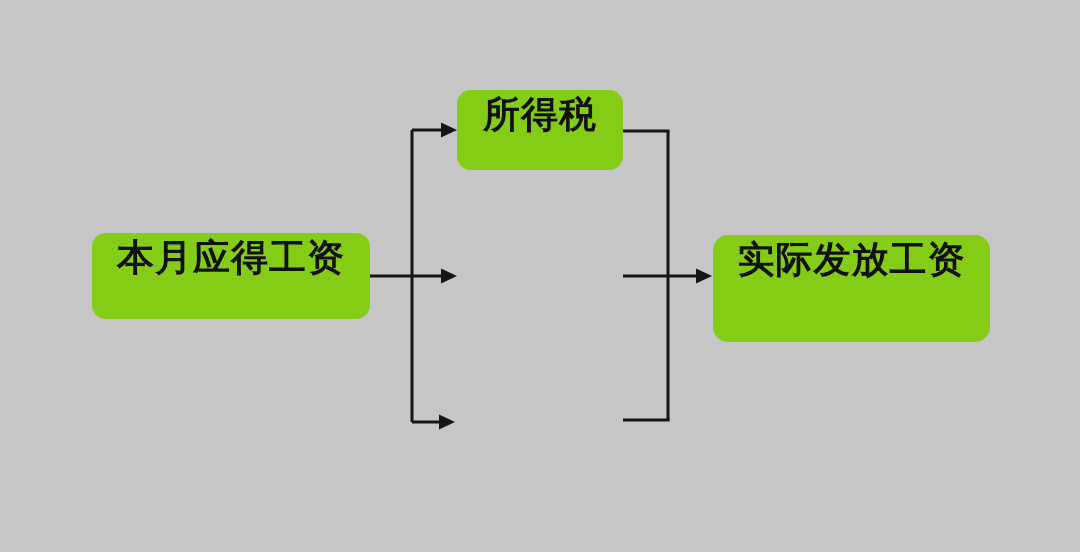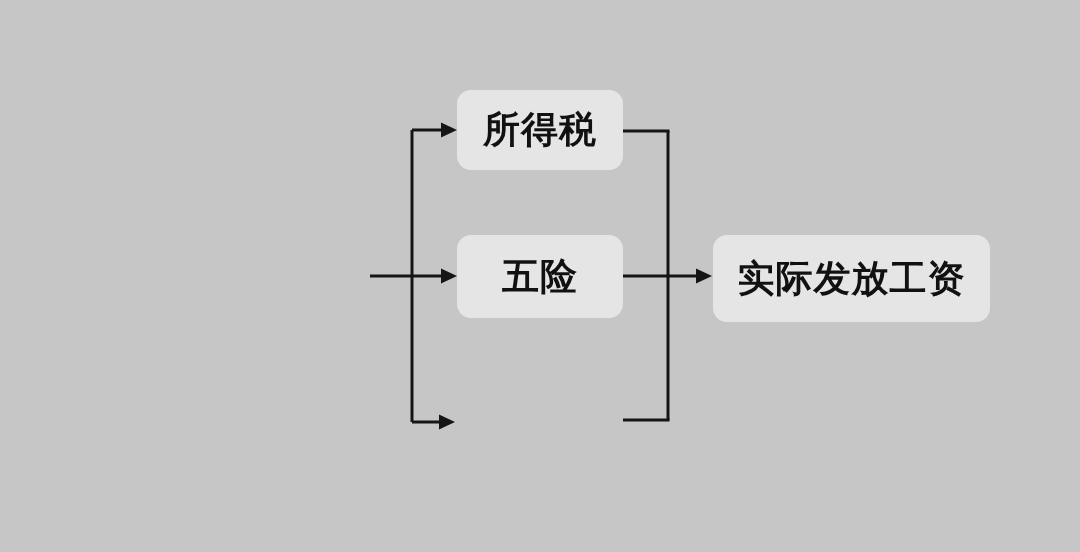--- a/index.html
+++ b/index.html
@@ -9,36 +9,36 @@
   .stage {
     position: relative;
     width: 1080px;
     height: 552px;
     background: #c6c6c6;
     overflow: hidden;
     font-family: "Liberation Sans", "DejaVu Sans", sans-serif;
   }
   .node {
     position: absolute;
-    background: #e5e5e5;
+    background: #84cc16;
     border-radius: 14px;
     display: flex;
-    align-items: center;
+    align-items: flex-start;
     justify-content: center;
     color: #111111;
     font-weight: 700;
     font-size: 37px;
     letter-spacing: 1px;
     white-space: nowrap;
   }
   .node-source   { left: 92px;  top: 233px; width: 278px; height: 86px; }
   .node-tax      { left: 457px; top: 90px;  width: 166px; height: 80px; }
   .node-insur    { left: 457px; top: 235px; width: 166px; height: 83px; }
   .node-fund     { left: 455px; top: 383px; width: 168px; height: 79px; }
-  .node-result   { left: 713px; top: 235px; width: 277px; height: 87px; }
+  .node-result   { left: 713px; top: 235px; width: 277px; height: 107px; border-radius: 15px; }
   .edges {
     position: absolute;
     left: 0;
     top: 0;
     width: 1080px;
     height: 552px;
     pointer-events: none;
   }
 </style>
 </head>
@@ -66,27 +66,27 @@
       <line x1="623" y1="276" x2="699" y2="276"></line>
     </g>
     <g fill="#151515" stroke="none">
       <polygon points="457,276 441,268.5 441,283.5"></polygon>
       <polygon points="457,130 441,122.5 441,137.5"></polygon>
       <polygon points="455,422 439,414.5 439,429.5"></polygon>
       <polygon points="712,276 696,268.5 696,283.5"></polygon>
     </g>
   </svg>
 
+  <div class="node node-source">
+    <span>本月应得工资</span>
+  </div>
 
   <div class="node node-tax">
     <span>所得税</span>
   </div>
 
-  <div class="node node-insur">
-    <span>五险</span>
-  </div>
 
 
   <div class="node node-result">
     <span>实际发放工资</span>
   </div>
 
 </div>
 
 </body></html>

